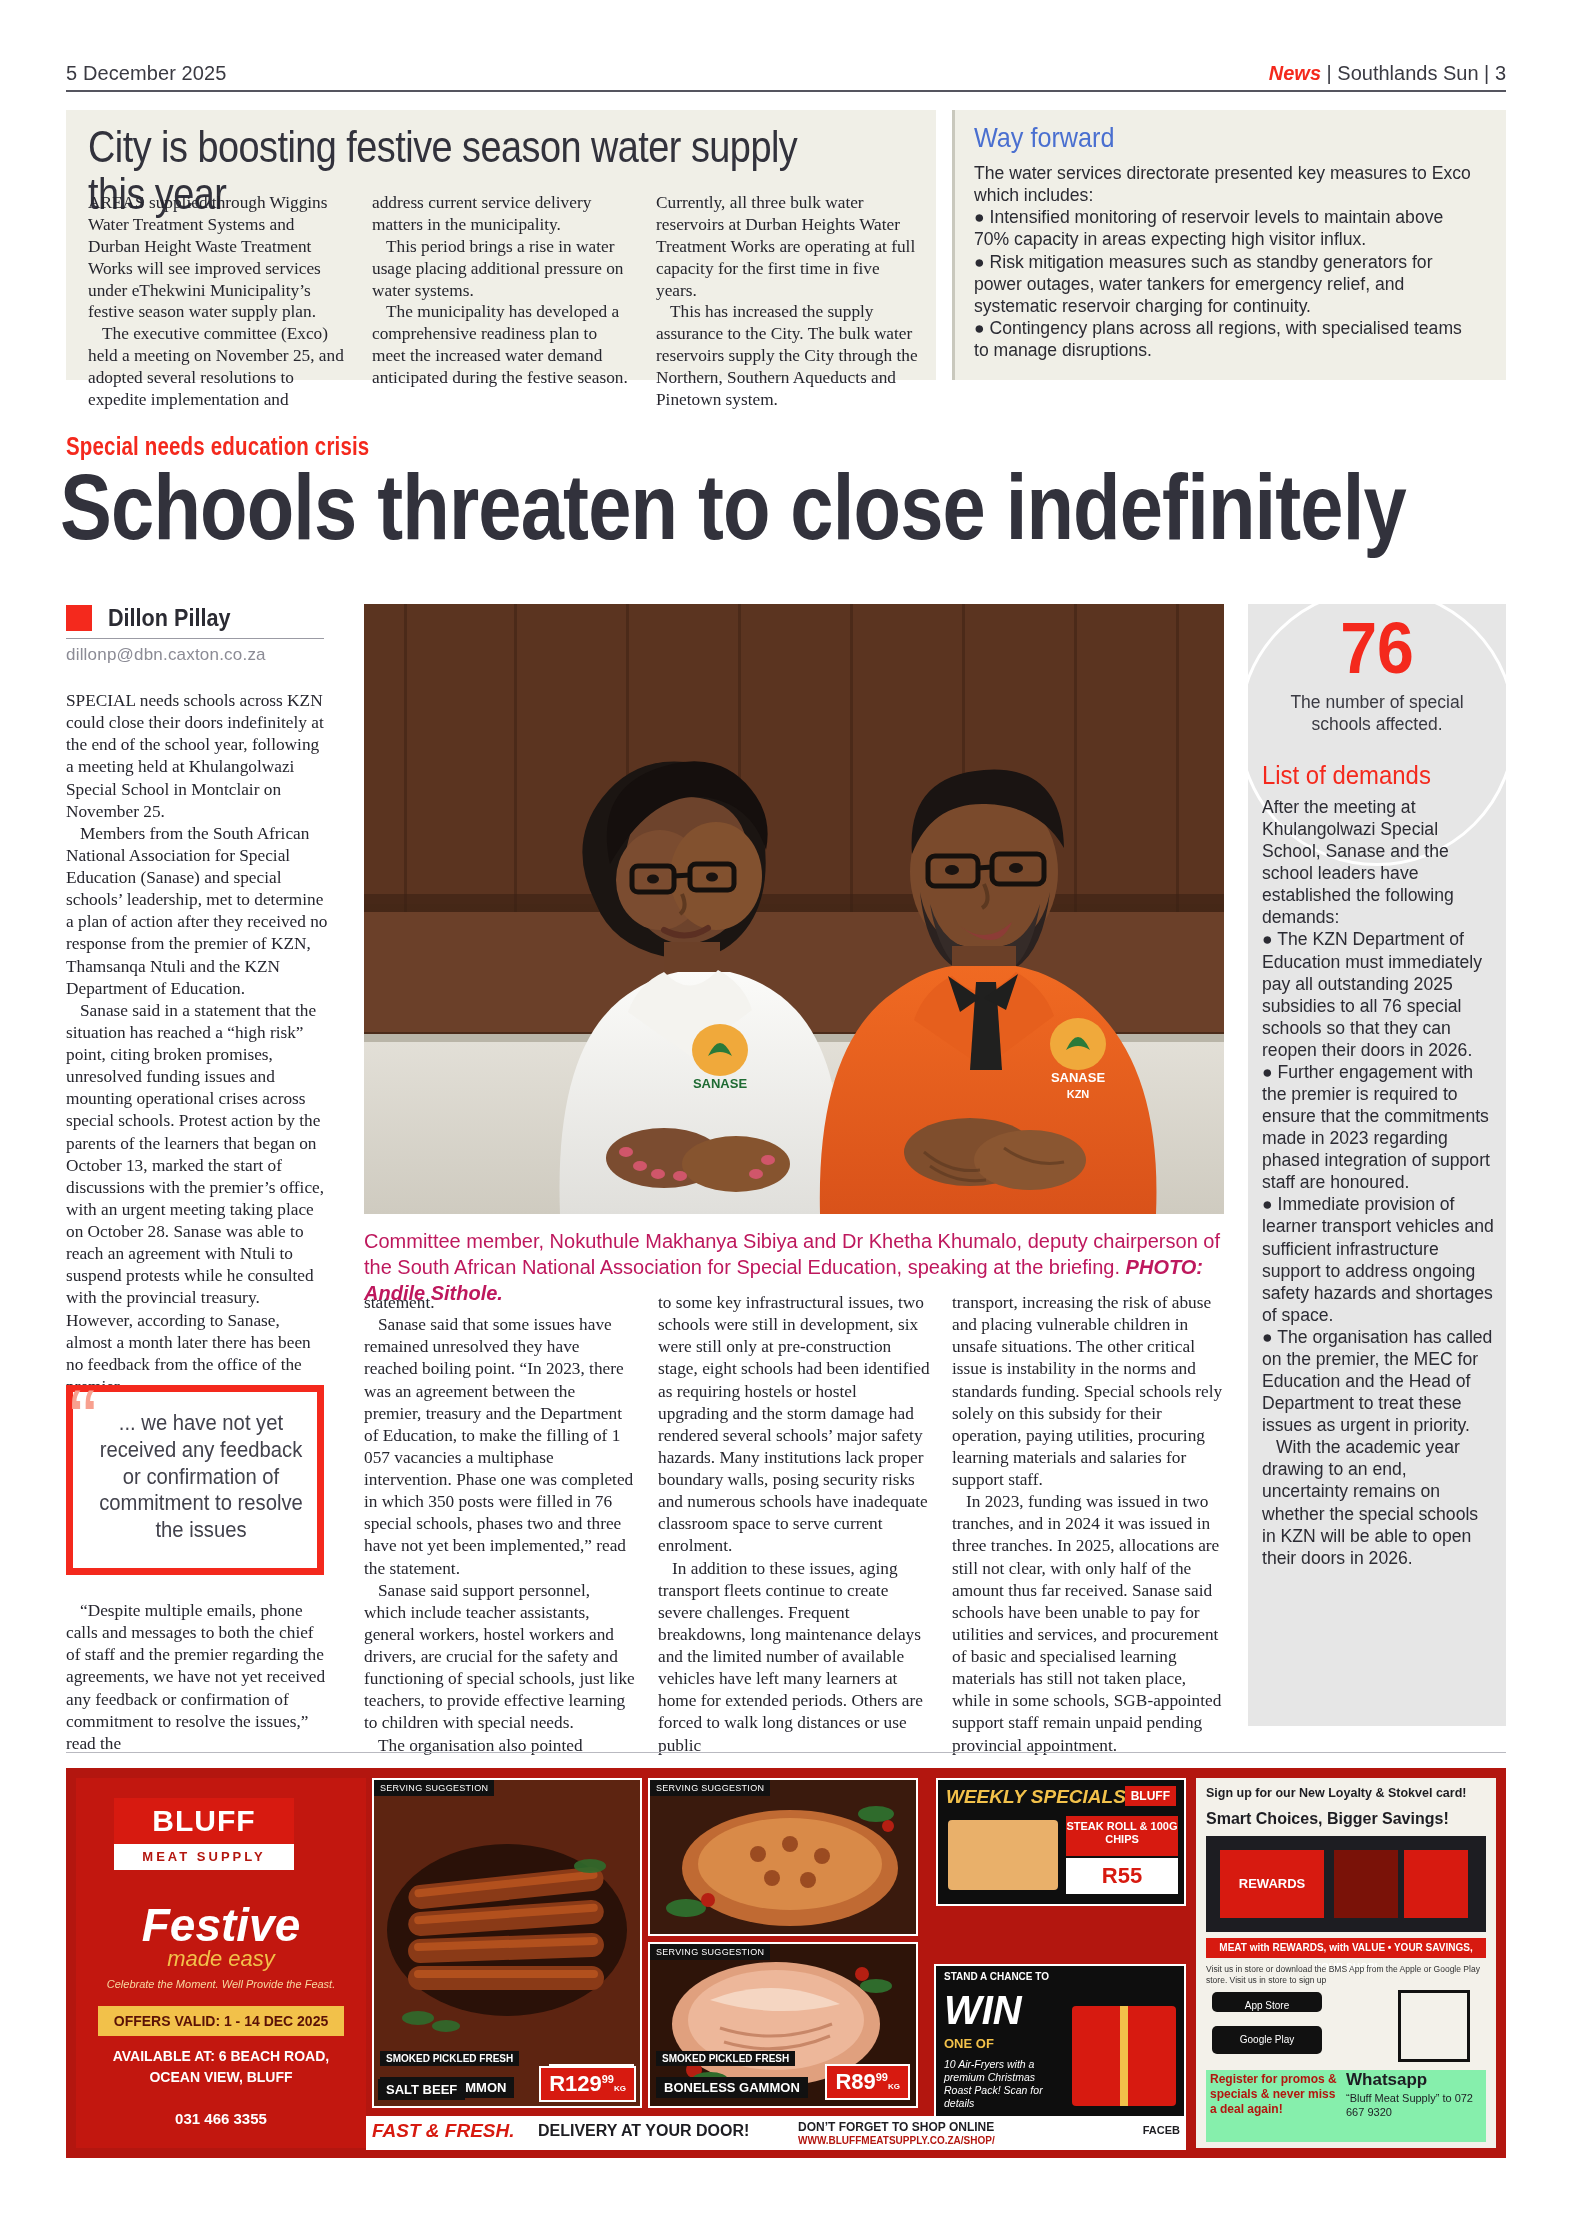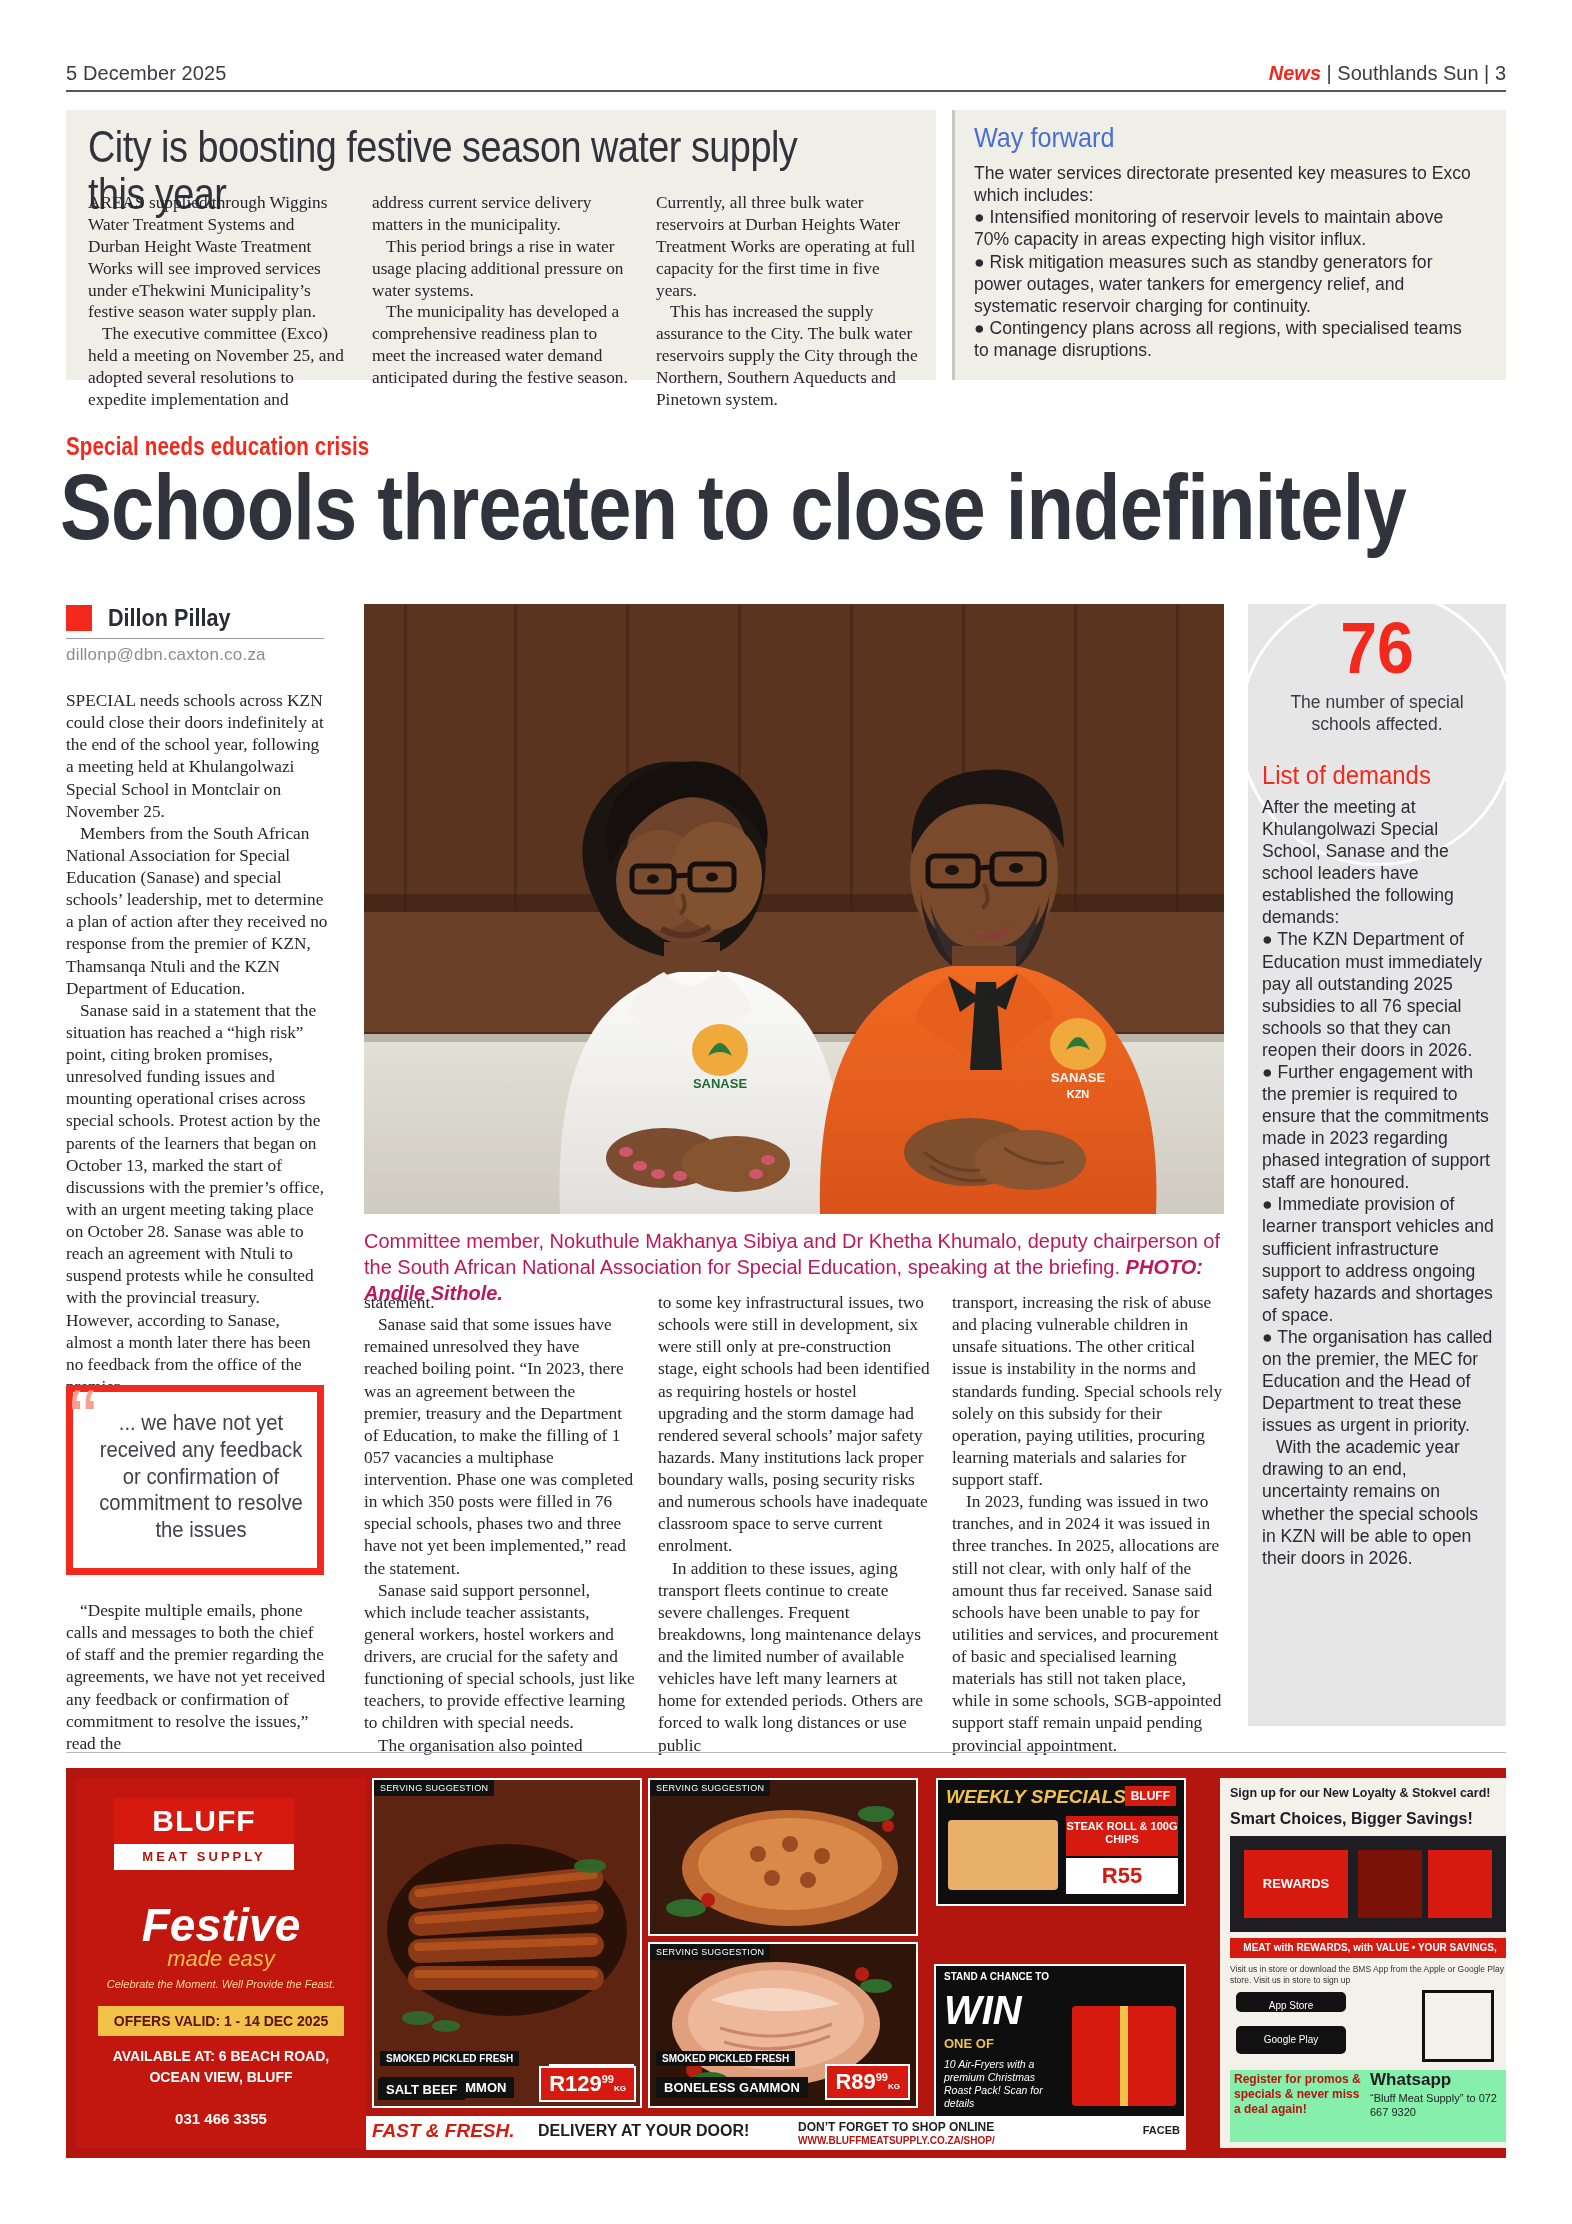--- a/index.html
+++ b/index.html
@@ -137,21 +137,21 @@
     font-size:22px;text-align:center;line-height:36px;}
 
   .win{position:absolute;left:868px;top:196px;width:252px;height:184px;background:#0e0e0e;border:2px solid #fff;box-sizing:border-box;}
   .win .s{position:absolute;left:8px;top:5px;color:#fff;font-size:10px;font-weight:bold;}
   .win .w{position:absolute;left:8px;top:22px;color:#fff;font-size:40px;font-weight:bold;font-style:italic;}
   .win .o{position:absolute;left:8px;top:70px;color:#f2c14a;font-size:13px;font-weight:bold;}
   .win .d{position:absolute;left:8px;top:92px;color:#fff;font-size:10.5px;line-height:1.25;width:120px;font-style:italic;}
   .win .gift{position:absolute;right:8px;top:40px;width:104px;height:100px;background:#d71a10;border-radius:4px;}
   .win .gift:after{content:"";position:absolute;left:48px;top:0;width:8px;height:100px;background:#f2c14a;}
 
-  .loyal{position:absolute;left:1130px;top:10px;width:300px;height:370px;background:#f3f1ea;margin-left:24px;}
+  .loyal{position:absolute;left:1130px;top:10px;width:300px;height:370px;background:#f3f1ea;}
   .loyal .l1{position:absolute;left:10px;top:8px;width:280px;font-size:12.5px;color:#1d1d22;font-weight:bold;}
   .loyal .l2{position:absolute;left:10px;top:32px;width:280px;font-size:16px;color:#1d1d22;font-weight:bold;}
   .loyal .cards{position:absolute;left:10px;top:58px;width:280px;height:96px;background:#1d1d22;}
   .loyal .cards .c1{position:absolute;left:14px;top:14px;width:104px;height:68px;background:#d71a10;color:#fff;
     font-weight:bold;font-size:13px;text-align:center;line-height:68px;}
   .loyal .cards .c2{position:absolute;left:128px;top:14px;width:64px;height:68px;background:#7a1208;}
   .loyal .cards .c3{position:absolute;left:198px;top:14px;width:64px;height:68px;background:#d71a10;}
   .loyal .strip{position:absolute;left:10px;top:160px;width:280px;height:20px;background:#d71a10;color:#fff;
     font-size:10px;font-weight:bold;text-align:center;line-height:20px;}
   .loyal .note{position:absolute;left:10px;top:186px;width:280px;font-size:8.5px;color:#333;line-height:1.3;}

